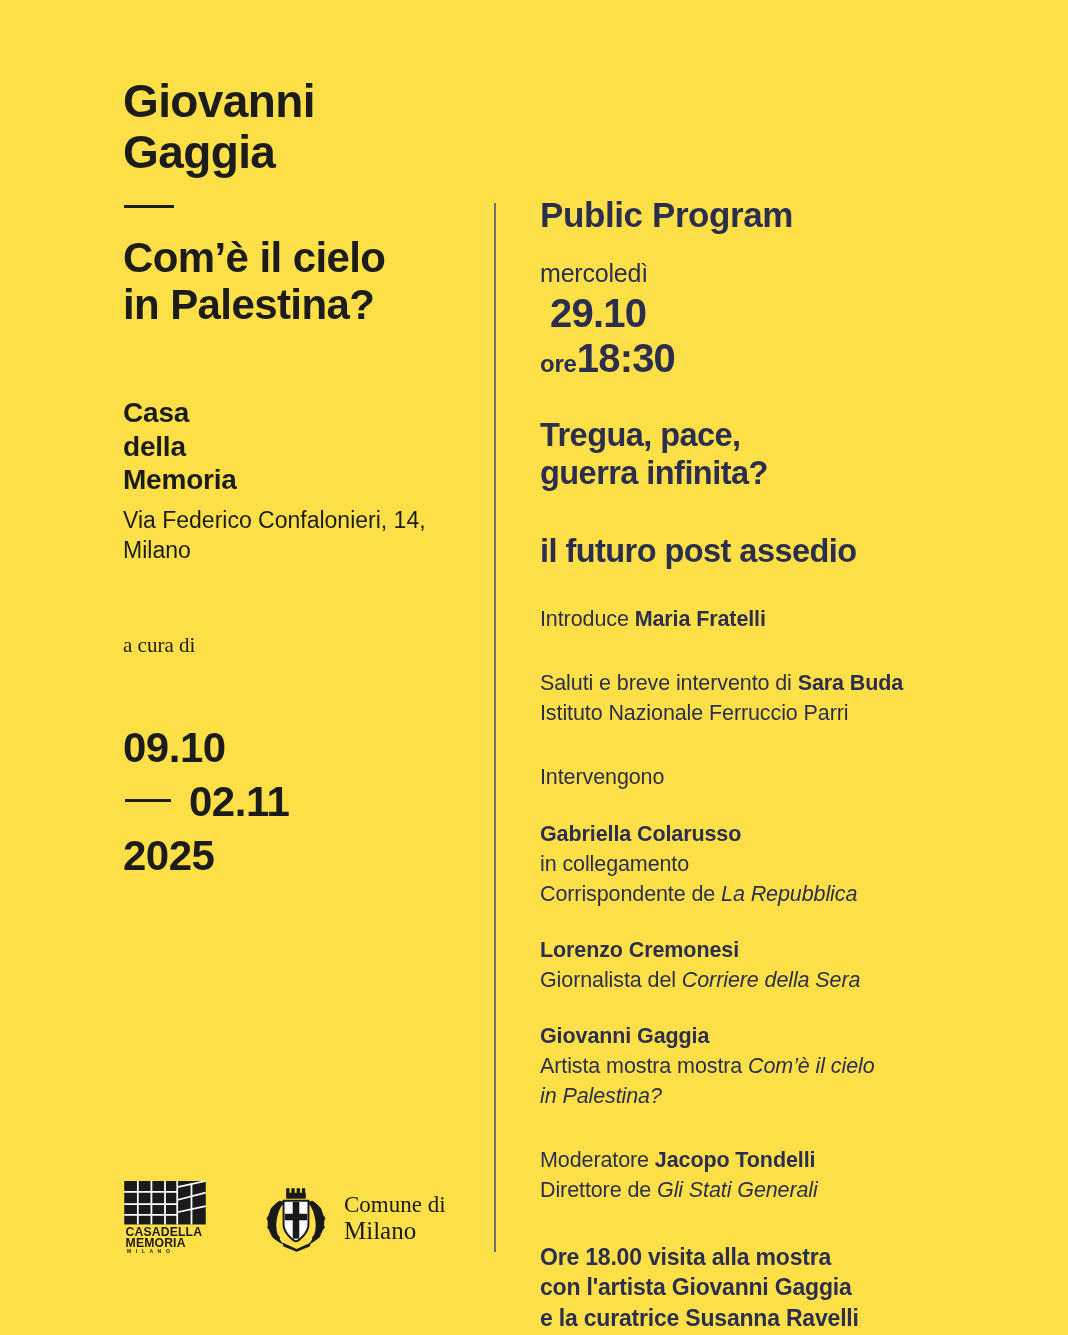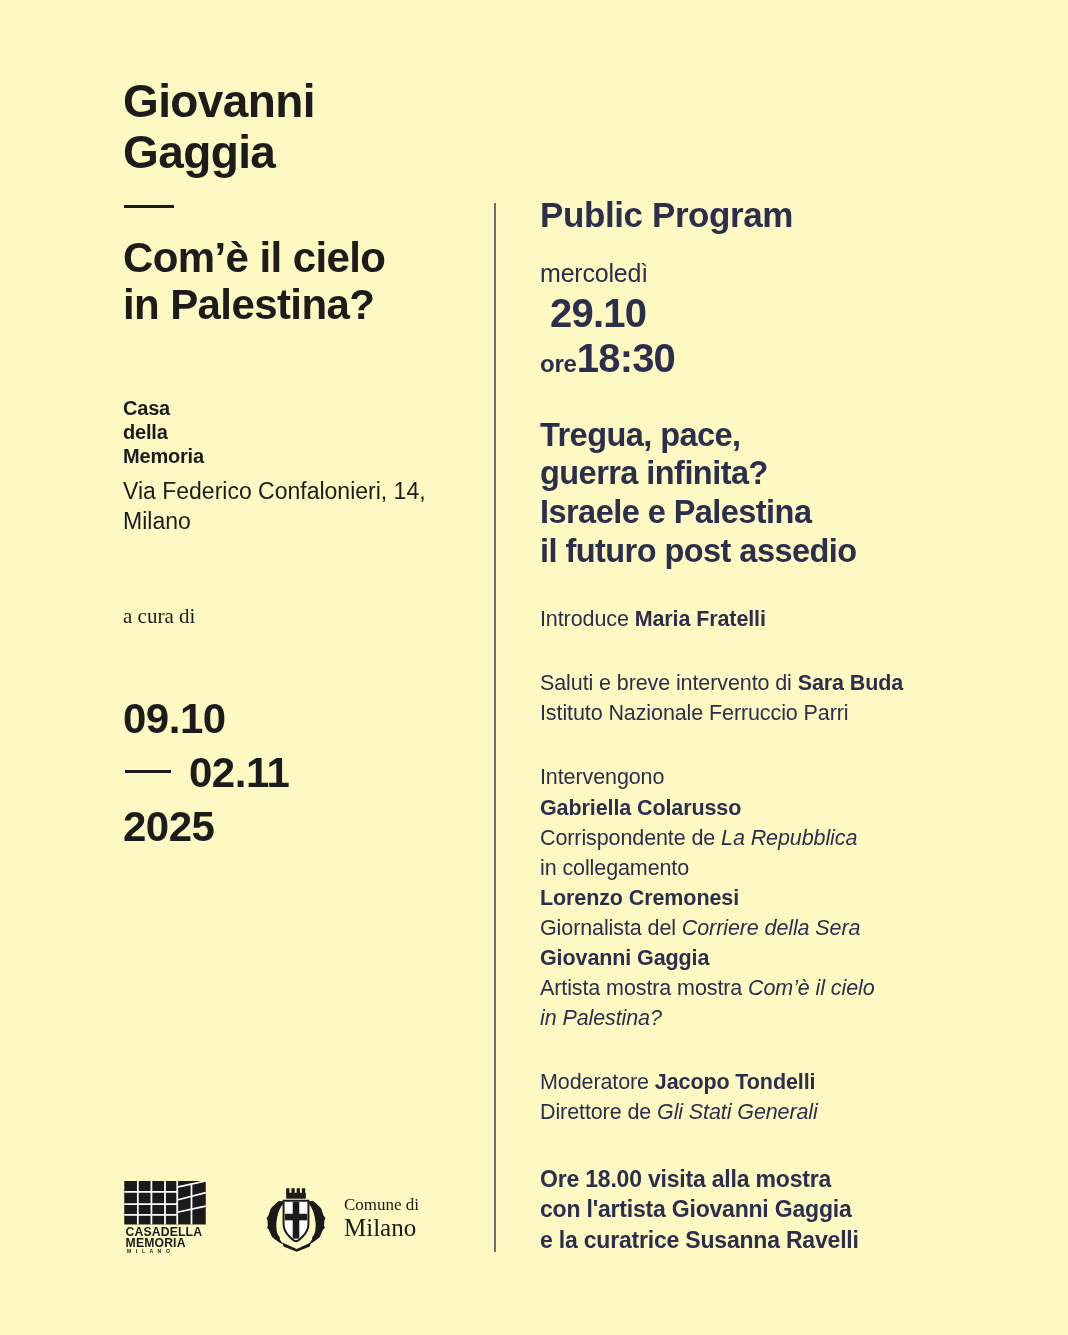--- a/index.html
+++ b/index.html
@@ -14,21 +14,21 @@
     color: #1c1c1c;
     -webkit-font-smoothing: antialiased;
     overflow: hidden;
     position: relative;
   }
 
   .poster {
     position: relative;
     width: 1068px;
     height: 1335px;
-    background: #fef9c3;
+    background: #fde047;
     box-sizing: border-box;
   }
 
   
   .divider {
     position: absolute;
     left: 494px;
     top: 203px;
     width: 2px;
     height: 1049px;
@@ -65,21 +65,21 @@
     line-height: 1.12;
     letter-spacing: -0.6px;
     color: #1c1c1c;
     margin: 0;
   }
 
   .venue {
     margin-top: 68px;
   }
   .venue-name {
-    font-size: 20px;
+    font-size: 28px;
     font-weight: bold;
     line-height: 1.20;
     letter-spacing: -0.2px;
     color: #1c1c1c;
     margin: 0;
   }
   .venue-address {
     font-size: 23px;
     font-weight: normal;
     line-height: 1.3;
@@ -199,21 +199,21 @@
   .blk { margin-top: 34px; }
 
   .line {
     font-size: 21.5px;
     line-height: 1.40;
     letter-spacing: -0.1px;
   }
   .line b { font-weight: bold; }
   .line i { font-style: italic; }
 
-  .speaker { }
+  .speaker { margin-top: 26px; }
   .speaker-name {
     font-size: 21.5px;
     font-weight: bold;
     line-height: 1.40;
     letter-spacing: -0.1px;
   }
   .speaker-role {
     font-size: 21.5px;
     line-height: 1.40;
     letter-spacing: -0.1px;
@@ -319,59 +319,59 @@
         </g>
 
         <path d="M36 22 H74 V58 C74 74 56 84 55 84 C54 84 36 74 36 58 Z" fill="#ffffff" stroke="#1a1a1a" stroke-width="3"></path>
 
         <g fill="#1a1a1a">
           <rect x="50" y="24" width="10" height="56"></rect>
           <rect x="38" y="42" width="34" height="10"></rect>
         </g>
       </svg>
       <div>
-        <div style="font-family:'Liberation Serif', serif; font-size:17px; color:#1a1a1a; line-height:1.05;">Comune di</div>
+        <div style="font-family:'Liberation Serif', serif; font-size:23px; color:#1a1a1a; line-height:1.05;">Comune di</div>
         <div style="font-family:'Liberation Serif', serif; font-size:25px; color:#1a1a1a; line-height:1.1;">Milano</div>
       </div>
     </div>
   </div>
 
   <div class="col-right">
 
     <div class="program-heading">Public Program</div>
 
     <div class="event-when">
       <span class="weekday">mercoledì</span>
       <span class="date-line">29.10</span>
       <span class="time-line"><span class="time-label">ore</span><span class="time-value">18:30</span></span>
     </div>
 
     <div class="talk-title">
       <span>Tregua, pace,</span><br>
       <span>guerra infinita?</span><br>
-      <span>Israele e Palestina</span><br>
+      <br>
       <span>il futuro post assedio</span>
     </div>
 
     <div class="blk">
       <div class="line"><span>Introduce </span><b>Maria Fratelli</b></div>
     </div>
 
     <div class="blk">
       <div class="line"><span>Saluti e breve intervento di </span><b>Sara Buda</b></div>
       <div class="line">Istituto Nazionale Ferruccio Parri</div>
     </div>
 
     <div class="blk">
       <div class="line">Intervengono</div>
 
       <div class="speaker">
         <div class="speaker-name">Gabriella Colarusso</div>
+        <div class="speaker-role">in collegamento</div>
         <div class="speaker-role"><span>Corrispondente de </span><i>La Repubblica</i></div>
-        <div class="speaker-role">in collegamento</div>
       </div>
 
       <div class="speaker">
         <div class="speaker-name">Lorenzo Cremonesi</div>
         <div class="speaker-role"><span>Giornalista del </span><i>Corriere della Sera</i></div>
       </div>
 
       <div class="speaker">
         <div class="speaker-name">Giovanni Gaggia</div>
         <div class="speaker-role"><span>Artista mostra mostra </span><i>Com’è il cielo</i></div>

